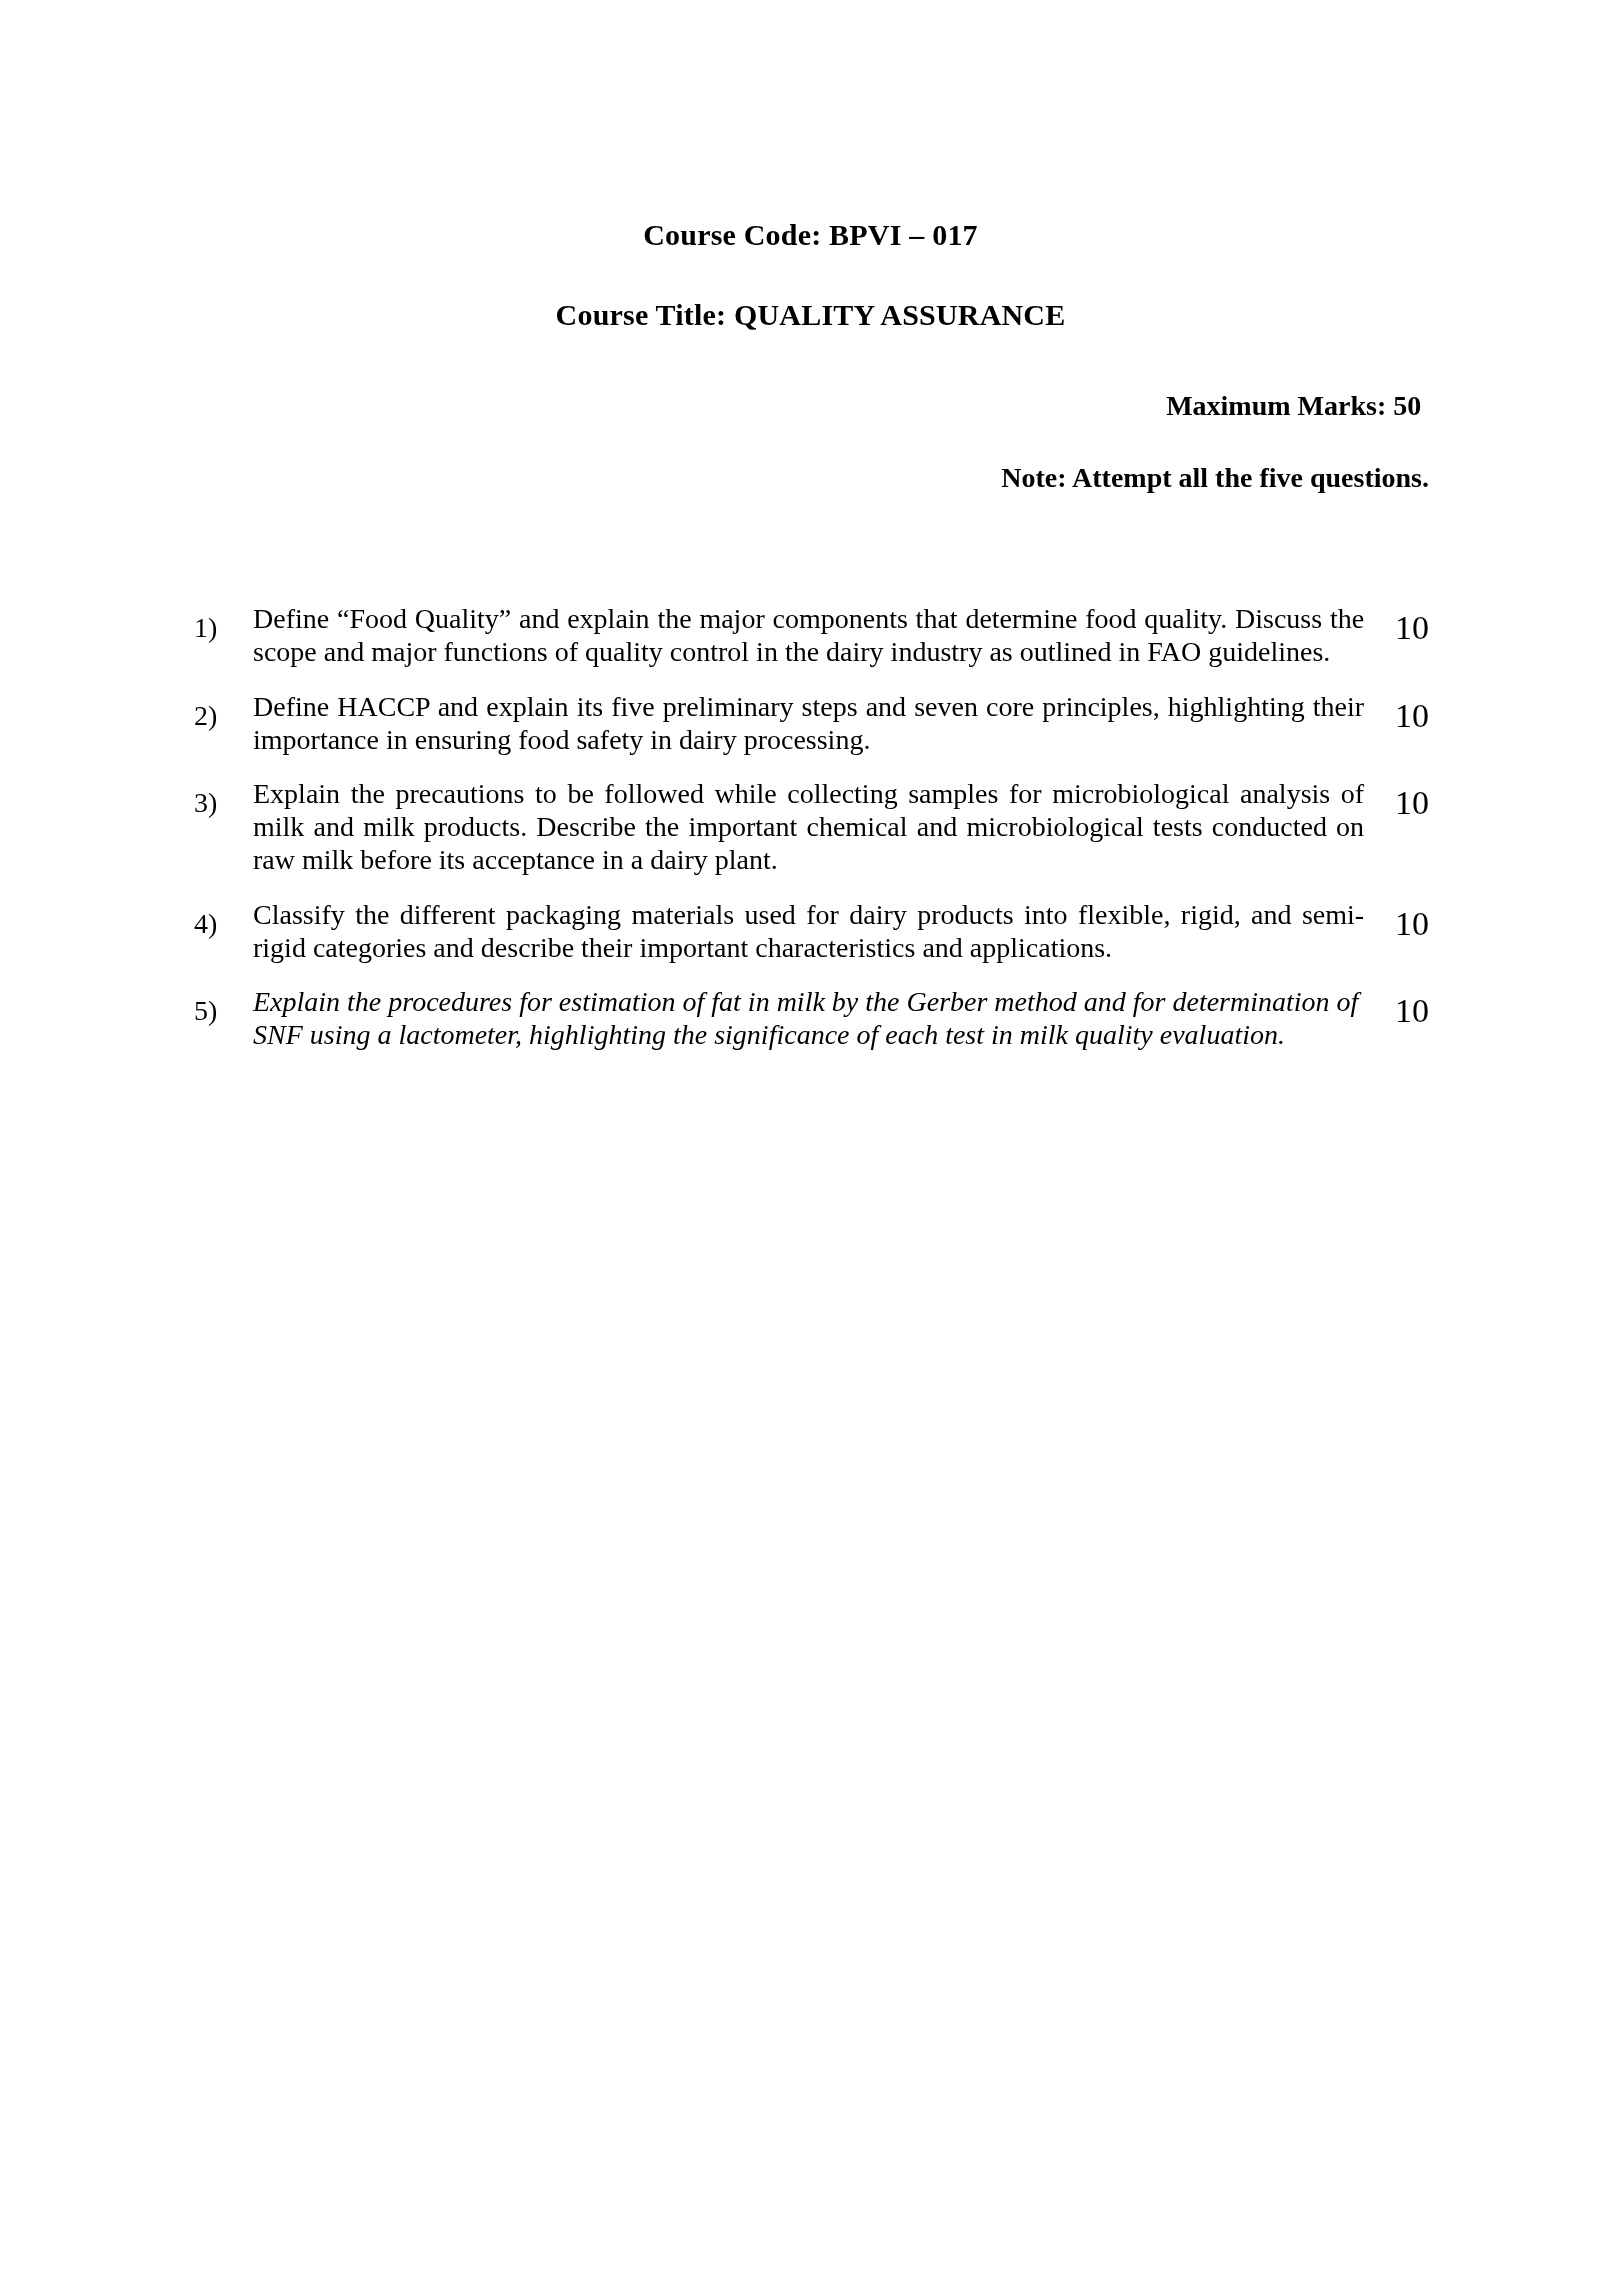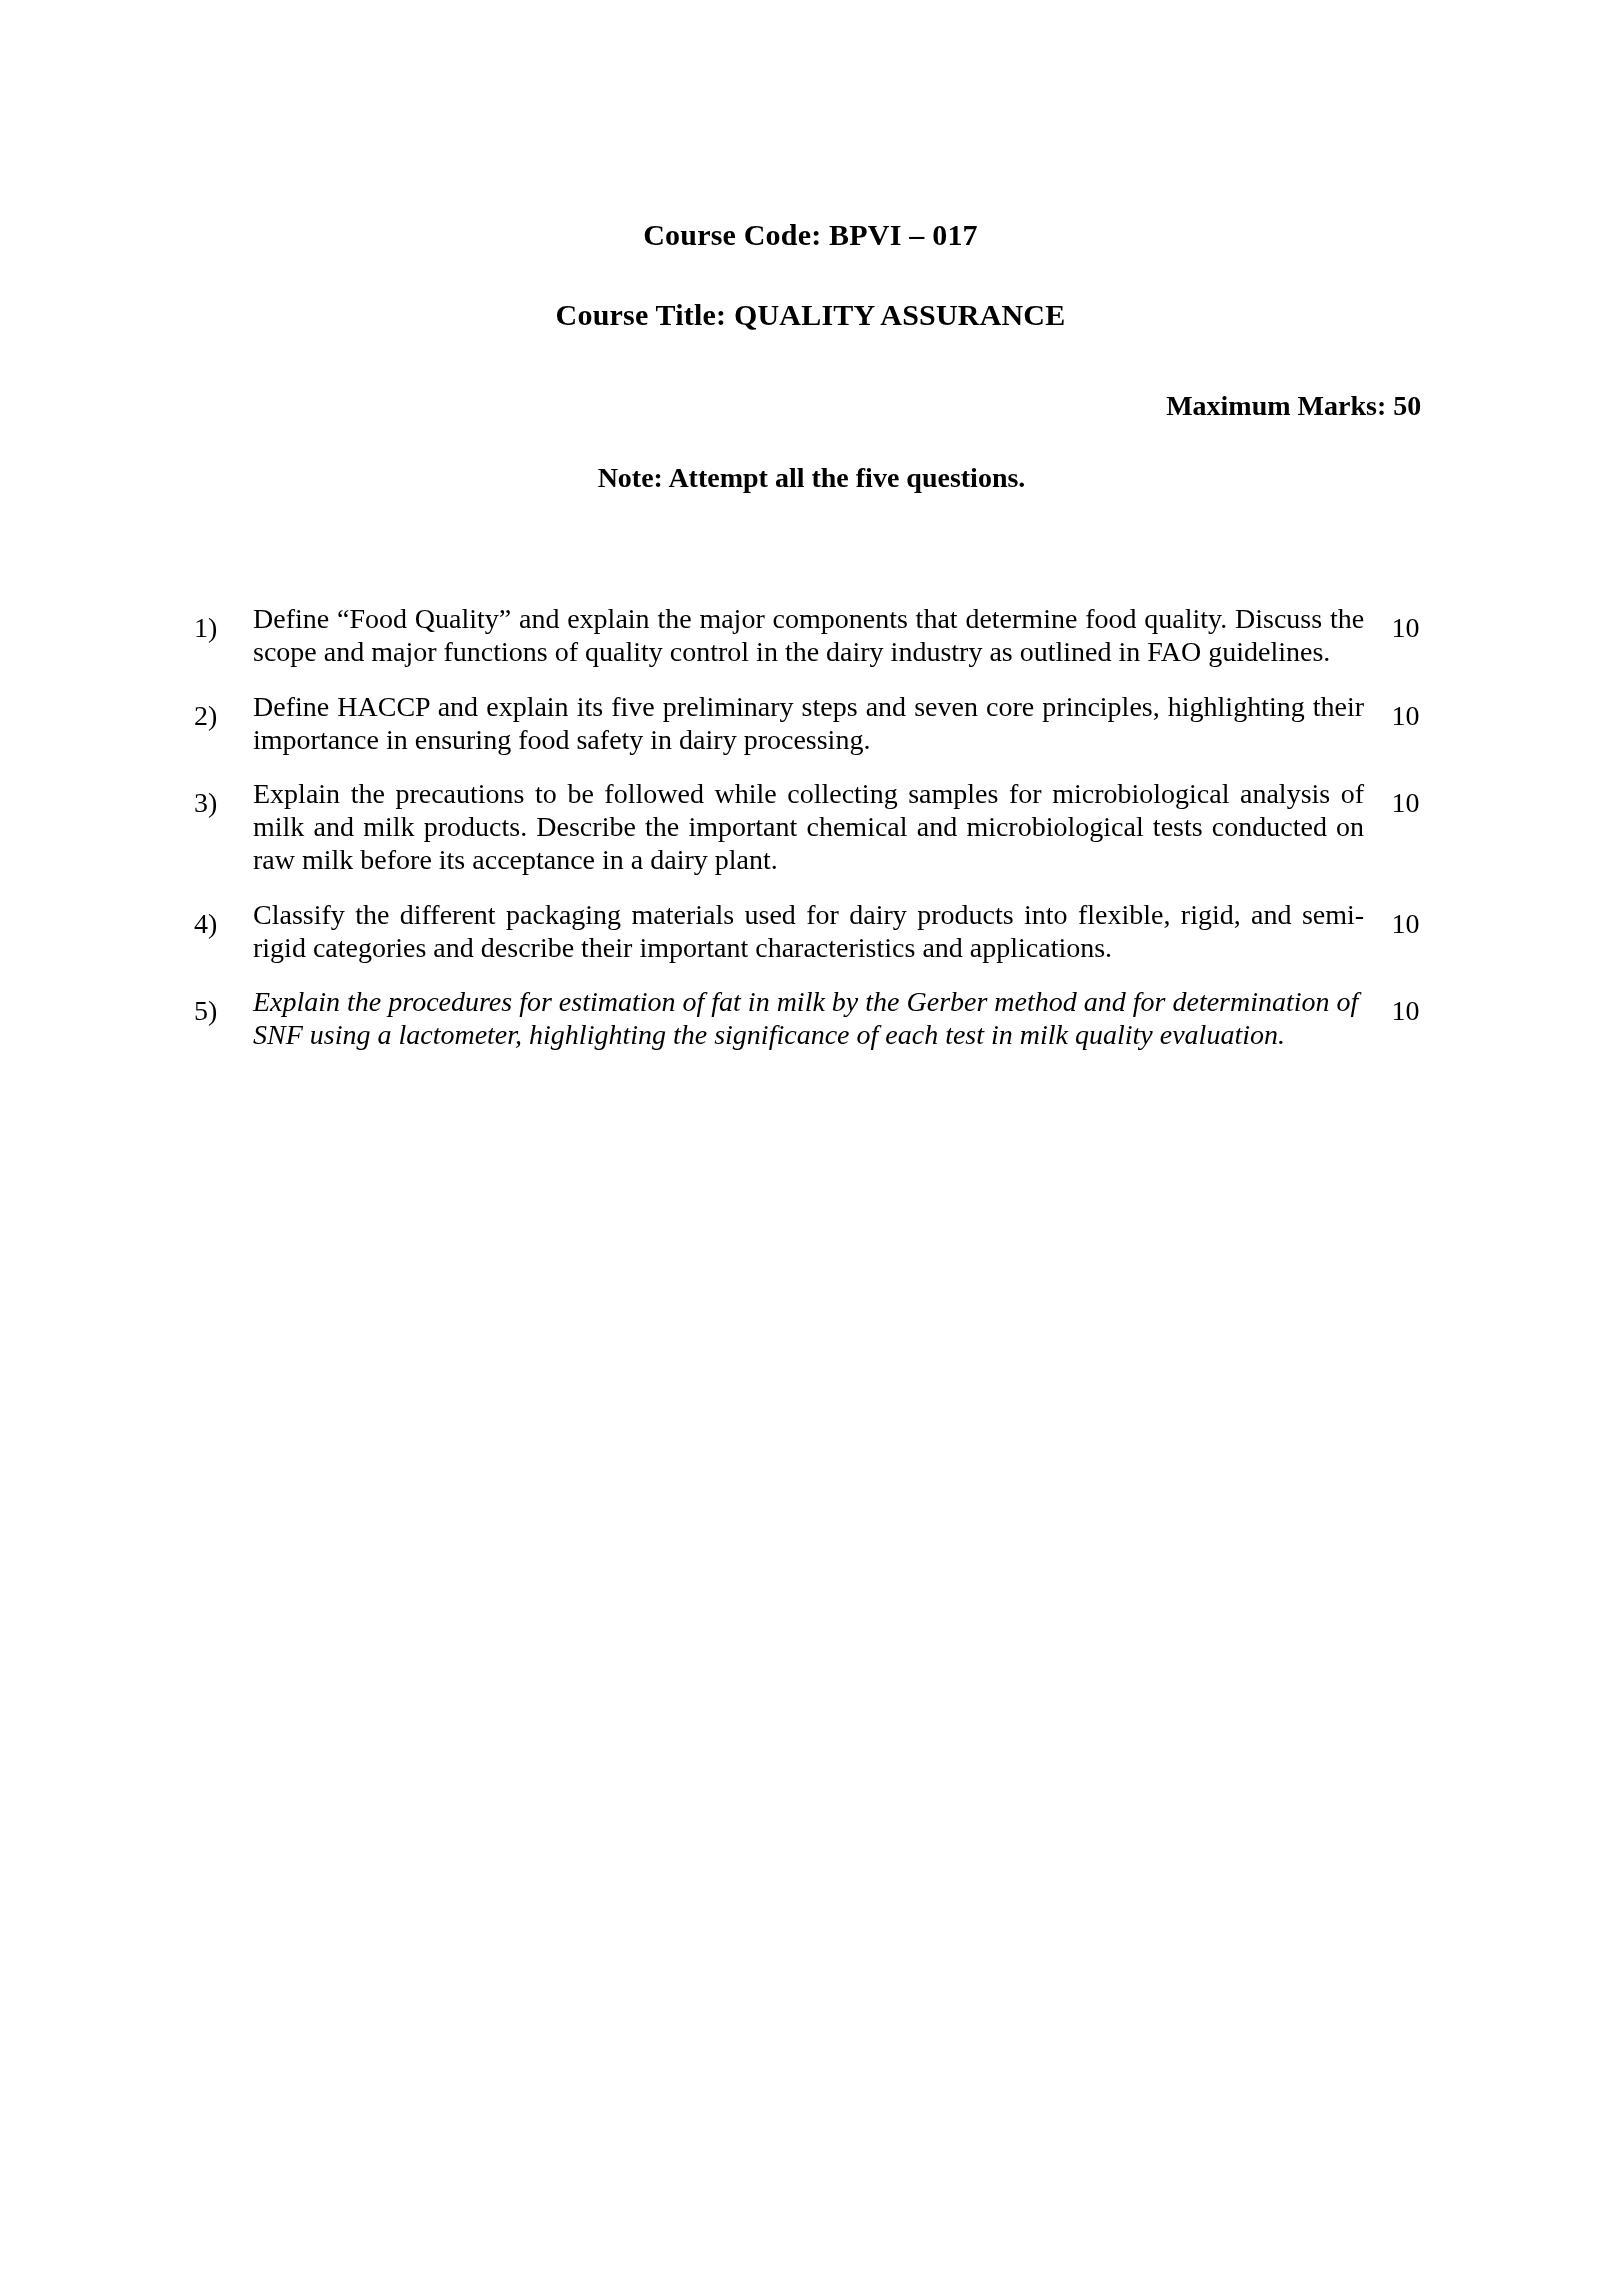--- a/index.html
+++ b/index.html
@@ -41,21 +41,21 @@
     margin-top: 46px;
   }
   .max-marks {
     text-align: right;
     font-weight: bold;
     font-size: 28px;
     margin-top: 58px;
     padding-right: 7.8px;
   }
   .note-line {
-    text-align: center;
+    text-align: right;
     font-weight: bold;
     font-size: 28px;
     margin-top: 40px;
     padding-left: 2px;
   }
   .questions {
     margin-top: 108px;
   }
   .q-row {
     display: flex;
@@ -79,23 +79,23 @@
     text-justify: inter-word;
     padding-right: 5.9px;
   }
   .q-text.no-justify {
     text-align: left;
     font-style: italic;
   }
   .q-marks {
     width: 59px;
     flex: 0 0 59px;
-    font-size: 28px;
+    font-size: 34px;
     line-height: 51px;
-    text-align: center;
+    text-align: right;
     padding-left: 11.8px;
     box-sizing: border-box;
   }
 </style>
 </head>
 <body>
 
 <div class="page">
   <div class="content">
 

